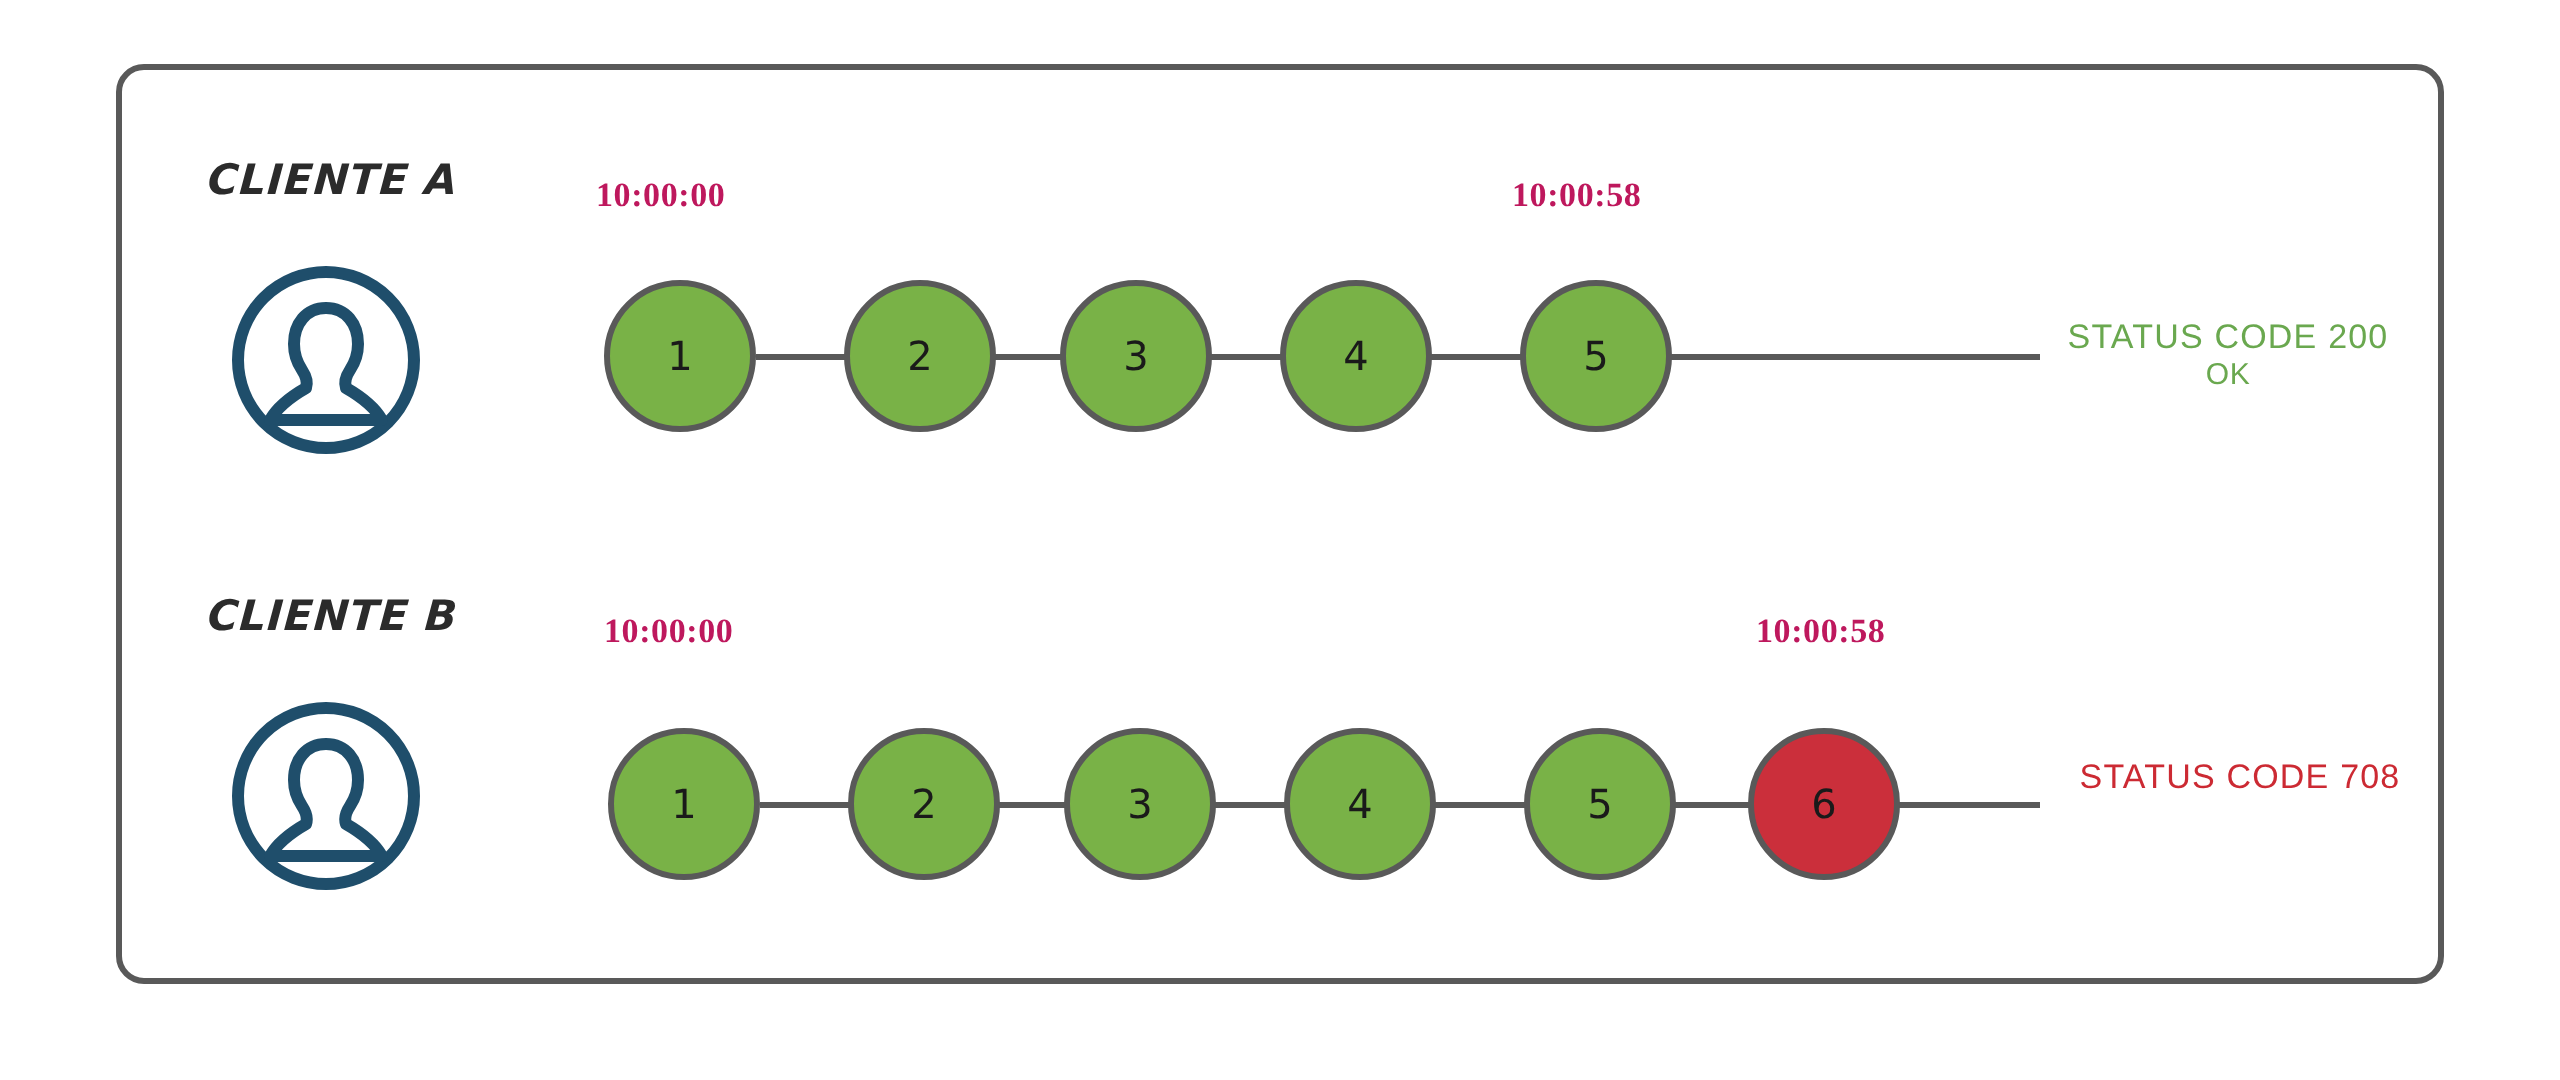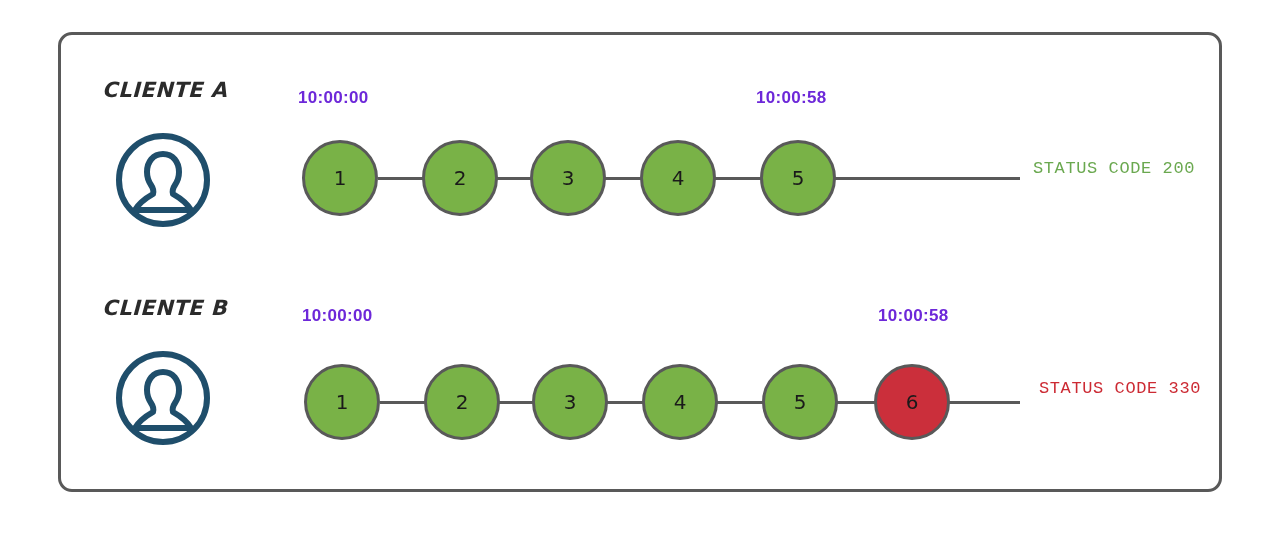--- a/index.html
+++ b/index.html
@@ -62,24 +62,24 @@
     position: absolute;
     left: 113px;
     top: 130px;
     width: 100px;
     height: 100px;
   }
 
   
   .timestamp {
     position: absolute;
-    font-family: Liberation Sans, sans-serif;
+    font-family: Liberation Serif, serif;
     font-size: 17px;
     font-weight: bold;
-    color: #6d28d9;
+    color: #be185d;
     white-space: nowrap;
     letter-spacing: 0.3px;
   }
 
   
   .chain {
     position: absolute;
     top: 0;
     left: 0;
   }
@@ -105,21 +105,21 @@
     position: absolute;
     height: 3px;
     background: #595959;
     z-index: 1;
   }
 
   
   .status {
     position: absolute;
     text-align: center;
-    font-family: Liberation Mono, monospace;
+    font-family: Liberation Sans, sans-serif;
     white-space: nowrap;
     line-height: 1.25;
   }
   .status .code {
     display: block;
     font-size: 17px;
     font-weight: 500;
     letter-spacing: 0.6px;
   }
   .status .desc {
@@ -181,20 +181,21 @@
       <div class="node ok" style="left:640px; top:140px;">
         <span>4</span>
       </div>
       <div class="node ok" style="left:760px; top:140px;">
         <span>5</span>
       </div>
     </div>
 
     <div class="status ok" style="left:1022px; top:158px; width:184px;">
       <span class="code">STATUS CODE 200</span>
+      <span class="desc">OK</span>
     </div>
   </div>
 
   <div class="row" id="row-b">
 
     <div class="client-label">CLIENTE B</div>
 
     <div class="avatar">
       <svg width="100" height="100" viewBox="0 0 100 100">
         <circle cx="50" cy="50" r="44" fill="none" stroke="#1f4e6b" stroke-width="6"></circle>
@@ -237,17 +238,17 @@
       </div>
       <div class="node ok" style="left:762px; top:146px;">
         <span>5</span>
       </div>
       <div class="node err" style="left:874px; top:146px;">
         <span>6</span>
       </div>
     </div>
 
     <div class="status err" style="left:1022px; top:160px; width:196px;">
-      <span class="code">STATUS CODE 330</span>
+      <span class="code">STATUS CODE 708</span>
     </div>
   </div>
 
 </div>
 
 </body></html>

